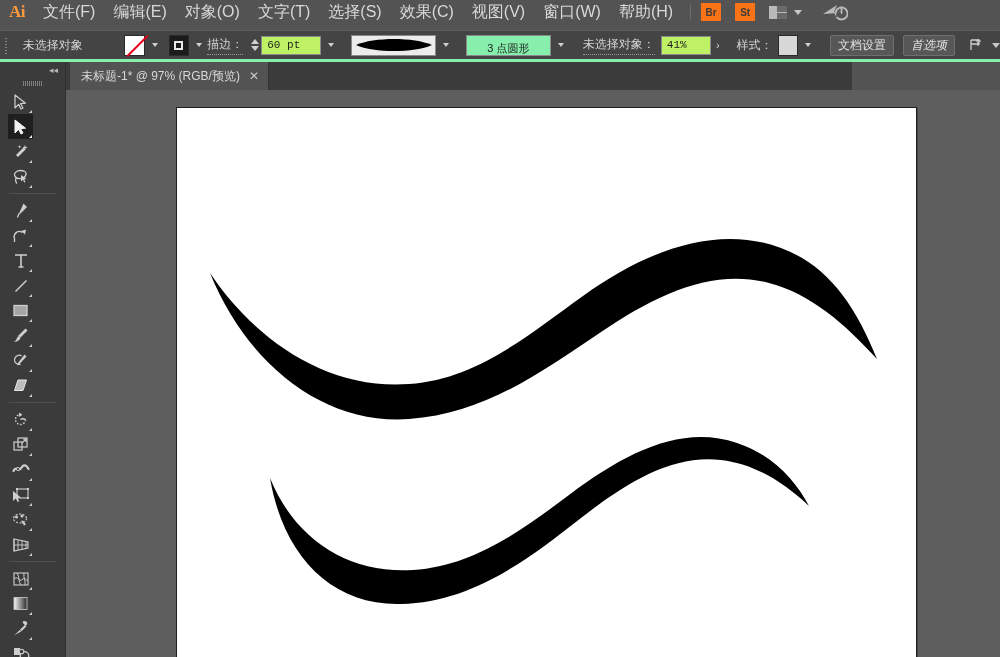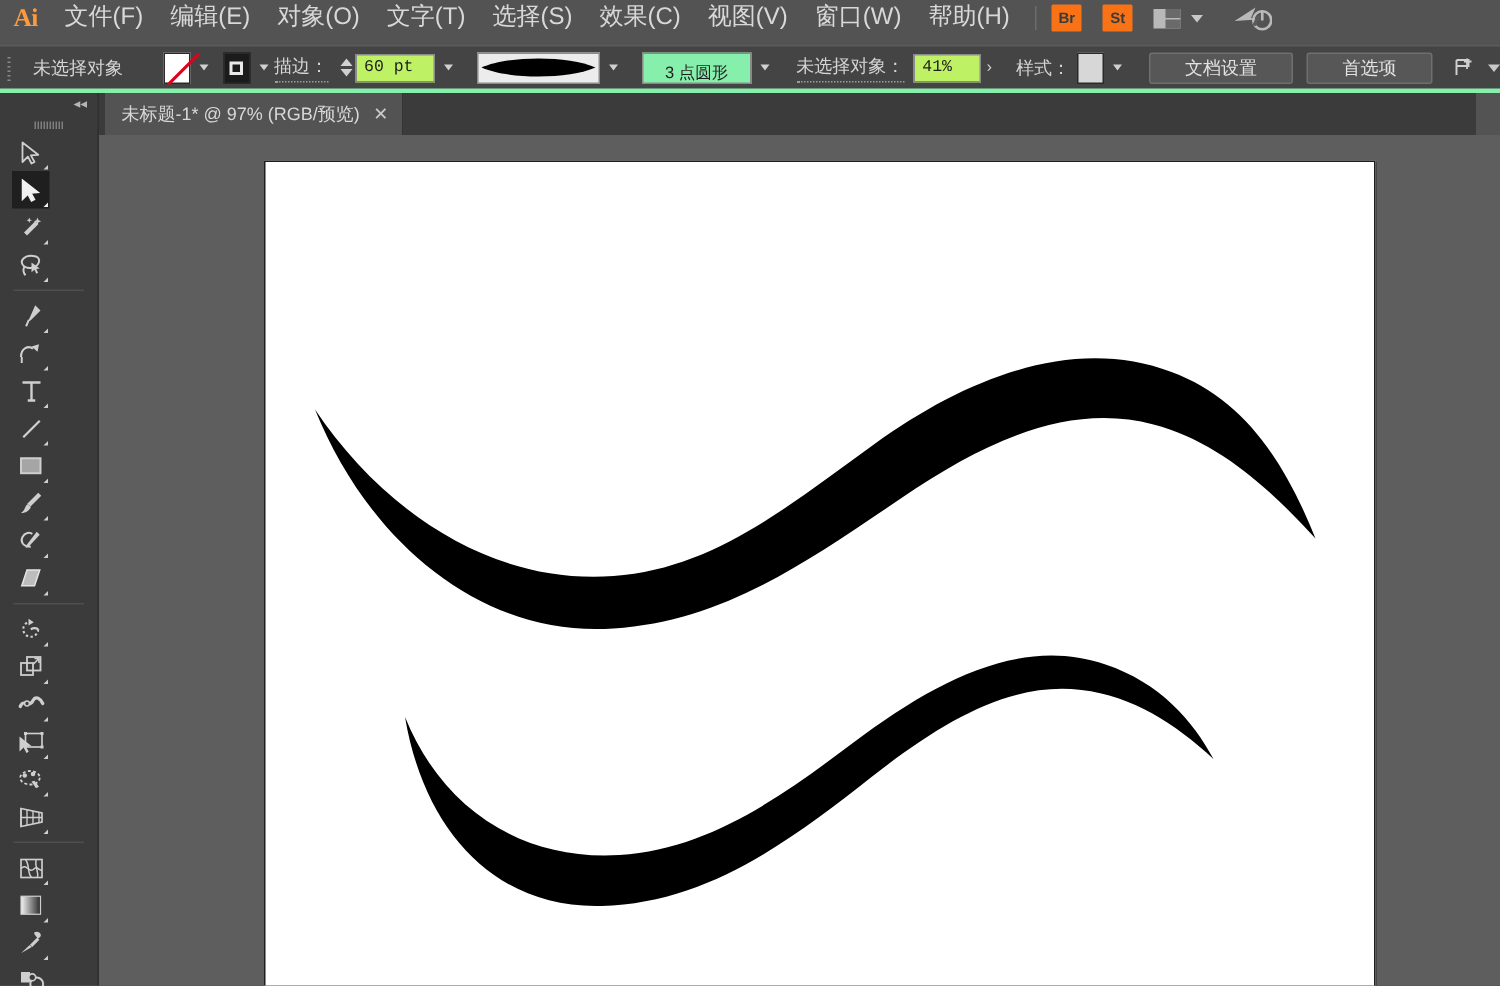--- a/index.html
+++ b/index.html
@@ -77,28 +77,28 @@
     display:flex; align-items:center; justify-content:center;
   }
   .profile-box{
     width:88px; height:21px; background:#86efac; border:1px solid #8a8a8a; color:#1f1f1f;
     display:flex; align-items:center; justify-content:center; gap:6px; font-size:11px;flex-direction:column;
   }
   .profile-box .dot{ width:3px;height:3px;border-radius:50%;background:#1f1f1f; }
   .arrow-btn{ width:14px; height:21px; display:flex; align-items:center; justify-content:center; color:#d4d4d4; font-size:11px; }
   .style-sw{ width:21px;height:21px;background:#d7d7d7; border:1px solid #2a2a2a; }
   .cb-btn{
-    height:21px; padding:0 23px; background:#575757; border:1px solid #6f6f6f;
+    height:21px; padding:0 7px; background:#575757; border:1px solid #6f6f6f;
     color:#e2e2e2; font-size:12px; display:flex; align-items:center; border-radius:2px;
     white-space:nowrap;
   }
 
   
   #tabbar{
-    position:absolute; left:0; top:62px; width:984px; height:28px;
+    position:absolute; left:0; top:62px; width:852px; height:28px;
     background:#3b3b3b; display:flex; align-items:flex-end;
   }
   #tab-strip-offset{ width:70px; height:28px; }
   .doc-tab{
     height:28px; background:#535353; display:flex; align-items:center;
     padding:0 9px 0 11px; gap:9px; border-right:1px solid #333;
     color:#d8d8d8; font-size:12px; white-space:nowrap;
   }
   .tab-close{ color:#c9c9c9; font-size:12px; line-height:1; }
 
@@ -228,21 +228,21 @@
   <div class="field" style="width:52px; margin-left:6px;">41%</div>
   <div class="arrow-btn">›</div>
 
   <div class="cb-label" style="margin-left:12px;">样式：</div>
   <div class="style-sw" style="margin-left:5px;"></div>
   <div class="mini-chev">
       <b></b>
     </div>
 
   <div class="cb-btn" style="margin-left:14px;">文档设置</div>
-  <div class="cb-btn" style="margin-left:9px;">首选项</div>
+  <div class="cb-btn" style="margin-left:9px;font-style:italic;">首选项</div>
 
   <div style="margin-left:14px; display:flex; align-items:center;">
     <svg width="16" height="16" viewBox="0 0 16 16">
       <path d="M2 3 L2 13" stroke="#d0d0d0" stroke-width="1.3"></path>
       <path d="M2 3 L10 3 L10 7 L2 7" fill="none" stroke="#d0d0d0" stroke-width="1.3"></path>
       <path d="M9 2 L9 9 M7 4 L12 4" stroke="#d0d0d0" stroke-width="1.2"></path>
     </svg>
     <span class="chev"></span>
   </div>
 </div>

